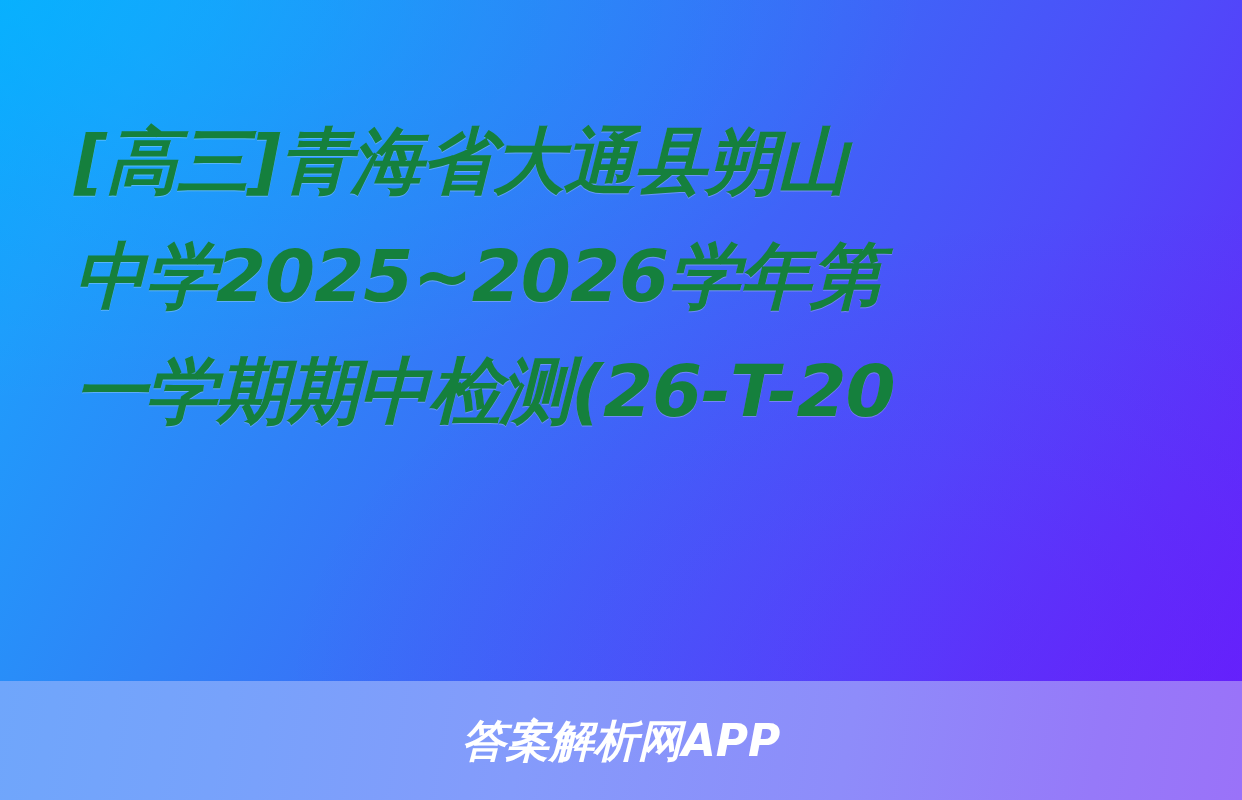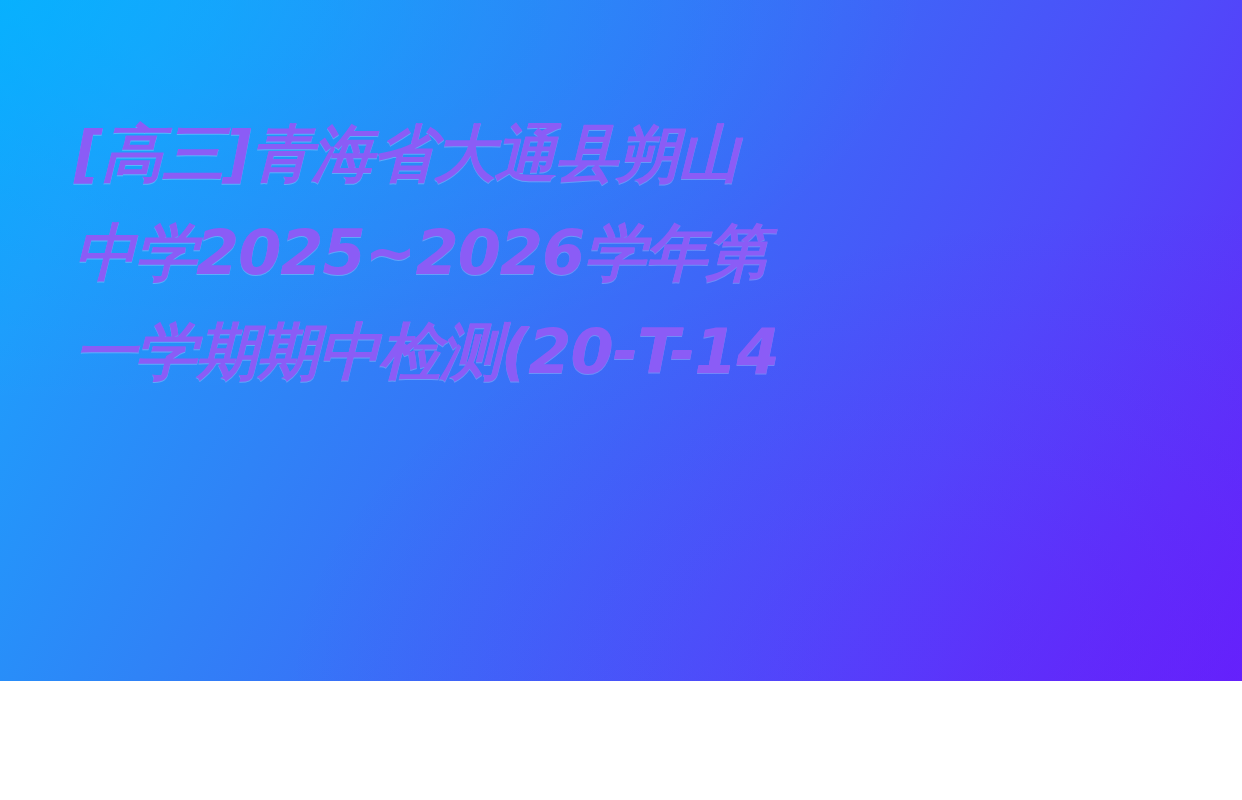--- a/index.html
+++ b/index.html
@@ -56,23 +56,23 @@
   .title-block {
     position: absolute;
     left: 74px;
     top: 104px;
     width: 1100px;
     z-index: 2;
   }
 
   .title-line {
     display: block;
-    color: #8b5cf6;
+    color: #15803d;
     font-family: "DejaVu Sans", "Liberation Sans", sans-serif;
-    font-size: 62px;
+    font-size: 72px;
     line-height: 1.60;
     font-weight: 700;
     font-style: italic;
     letter-spacing: -1px;
     white-space: nowrap;
     text-shadow: 0 1px 0 rgba(255,255,255,0.25);
   }
 
   
   .title-line.indent {
@@ -112,17 +112,20 @@
 </head>
 <body>
 
 <div class="cover-card">
 
   <div class="hero"></div>
 
   <div class="title-block">
     <span class="title-line">[高三]青海省大通县朔山</span>
     <span class="title-line">中学2025~2026学年第</span>
-    <span class="title-line">一学期期中检测(20-T-14</span>
+    <span class="title-line">一学期期中检测(26-T-20</span>
   </div>
 
+  <div class="footer-strip">
+    <span class="footer-text">答案解析网APP</span>
+  </div>
 
 </div>
 
 </body></html>

